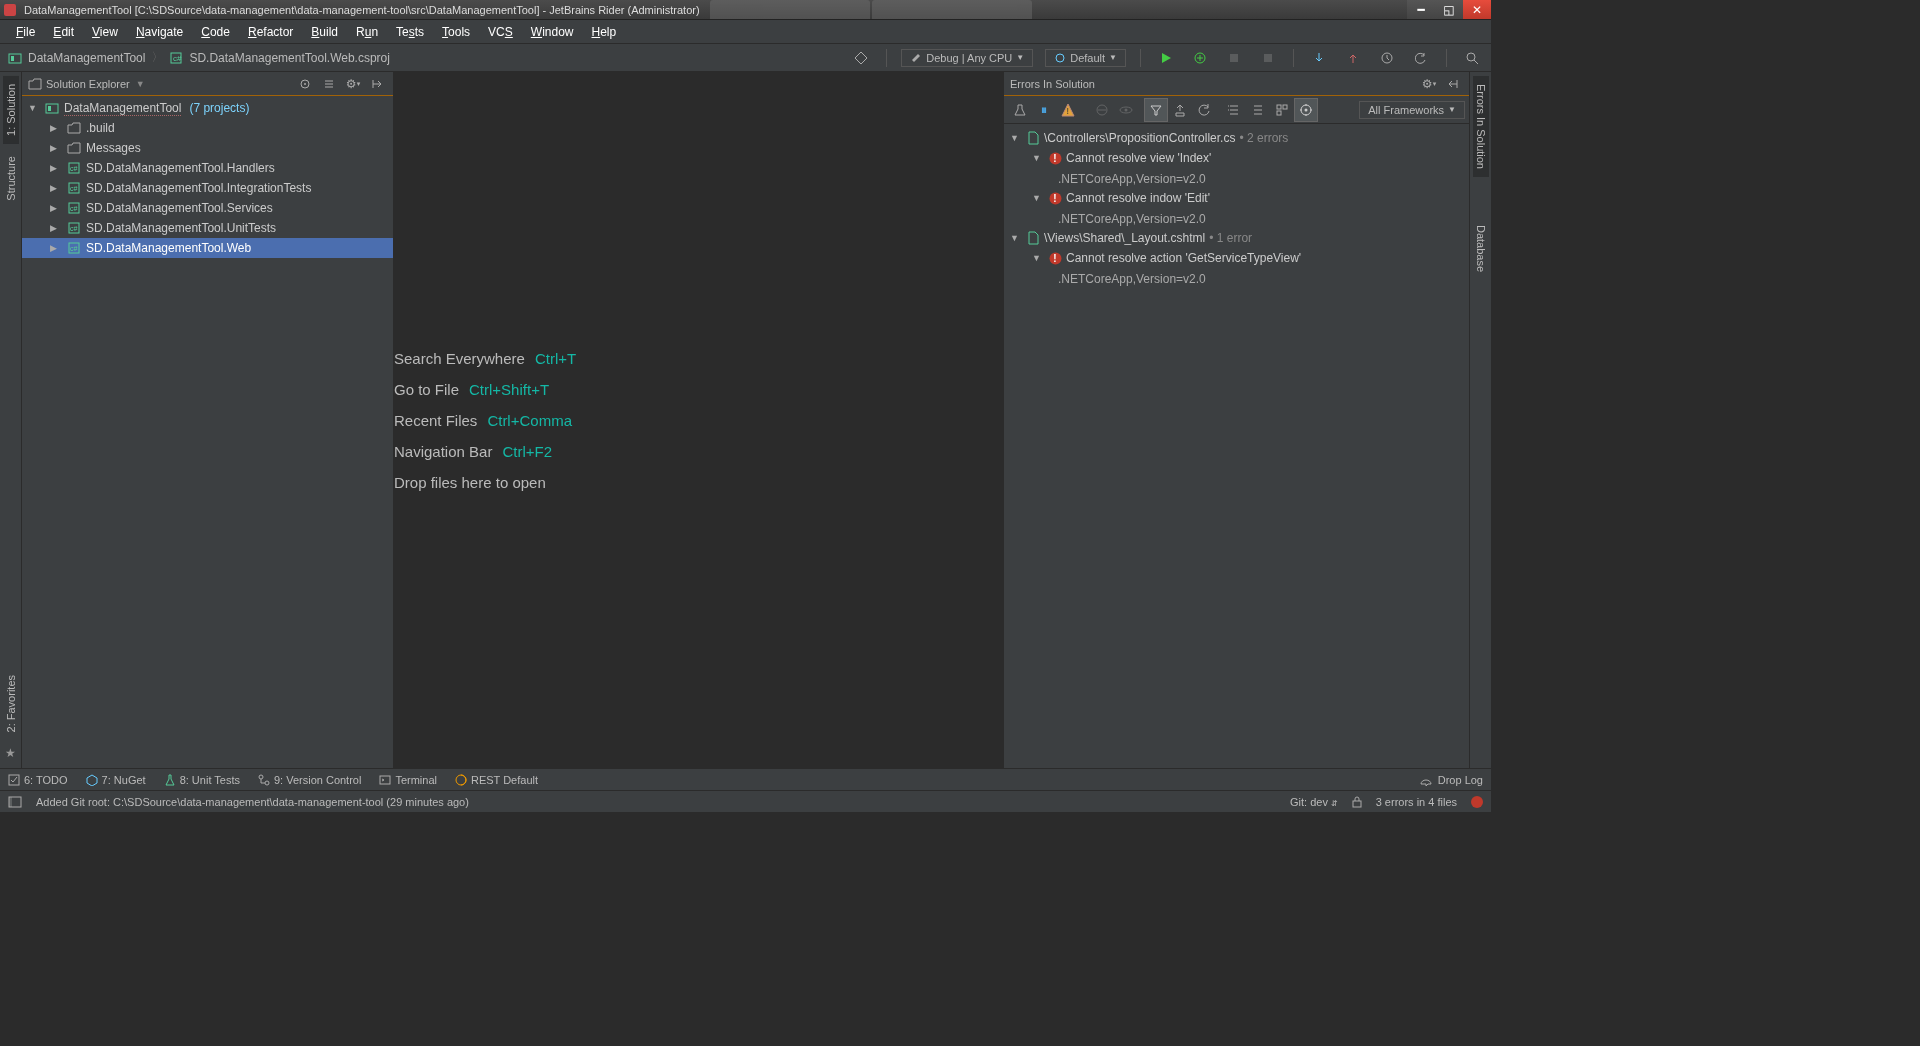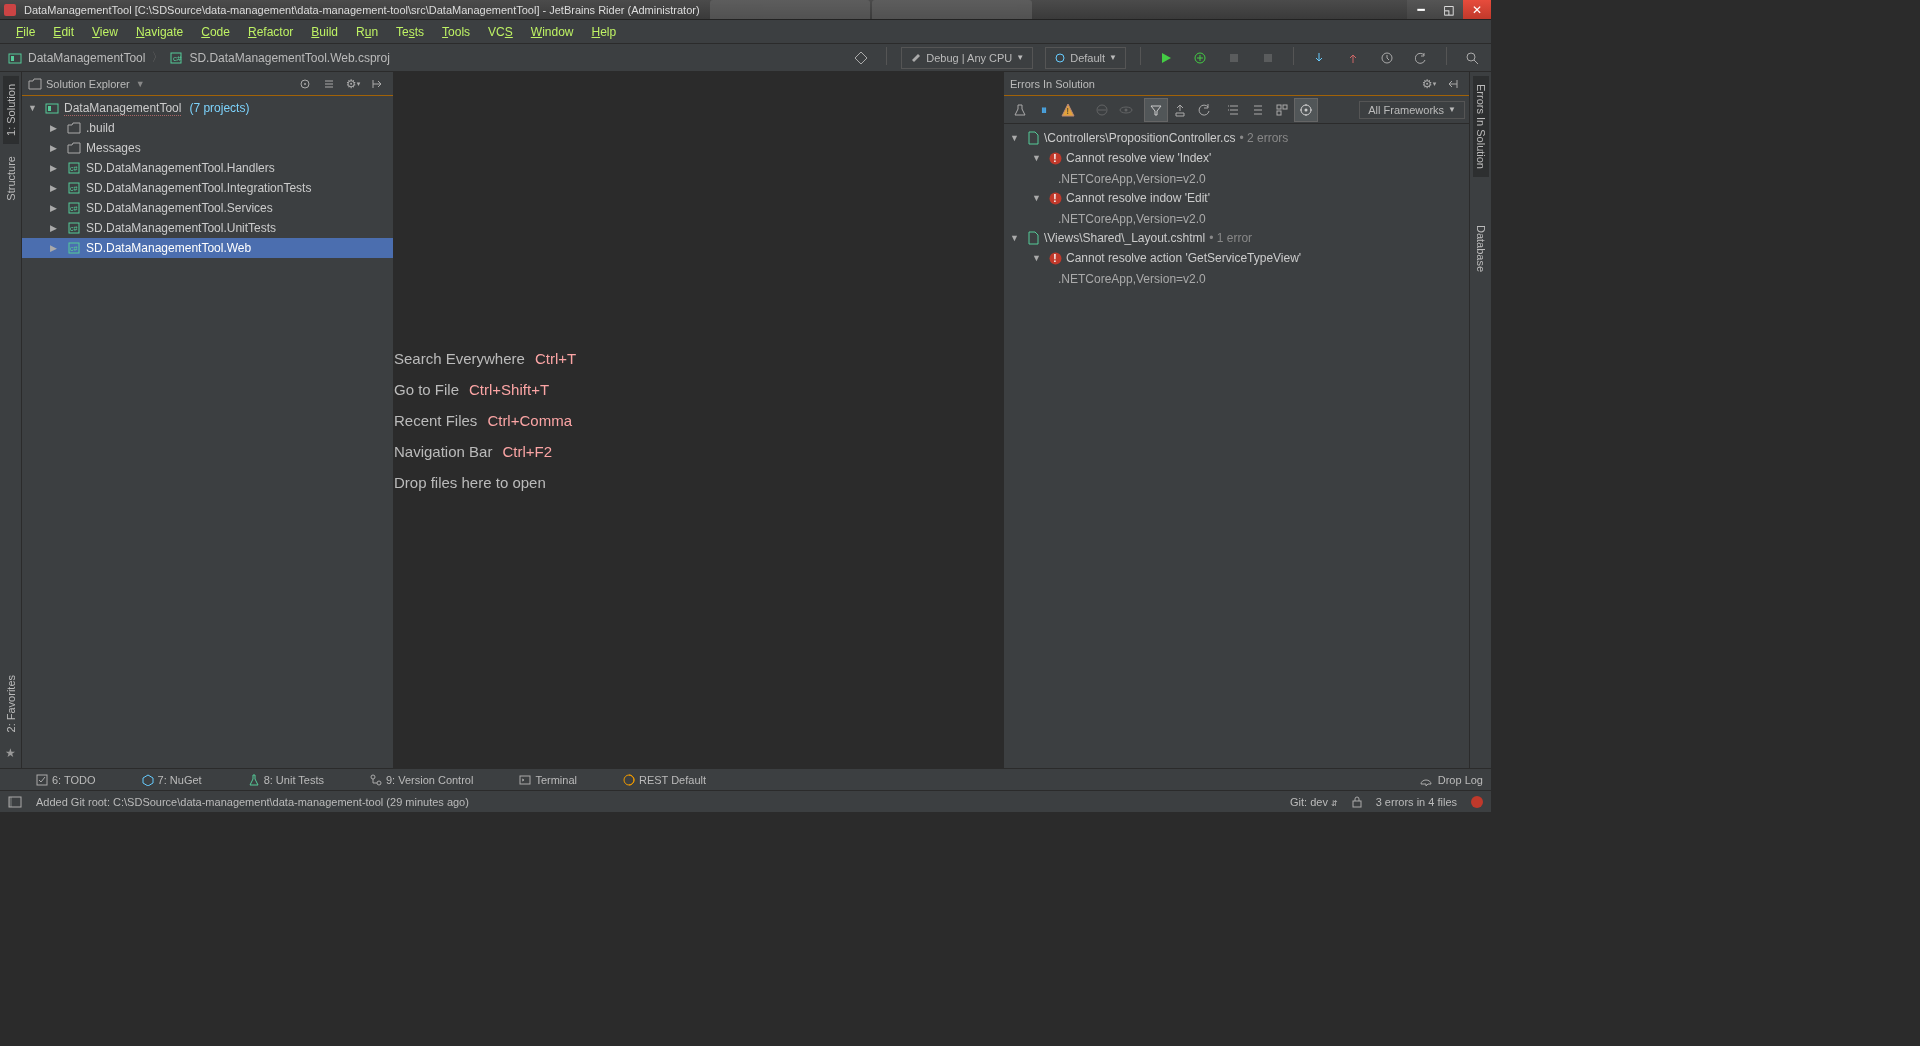--- a/index.html
+++ b/index.html
@@ -11,30 +11,30 @@
 .titlebar .app-icon span{width:12px;height:12px;background:#c44;border-radius:2px;display:inline-block;}
 .titlebar .title { color: #ddd; font-size: 11px; padding-left: 4px; flex: 0 0 auto; }
 .titlebar .browser-tabs { flex:1; display:flex; gap:2px; align-items:stretch; height:100%; margin-left:10px; opacity:.3; }
 .titlebar .browser-tabs div{background:#888;border-radius:3px 3px 0 0;width:160px;}
 .titlebar .win-controls { display:flex; height:100%; }
 .titlebar .win-controls button { width:28px;border:none;background:linear-gradient(#555,#444);color:#fff;font-size:12px;cursor:pointer;display:flex;align-items:center;justify-content:center; }
 .titlebar .win-controls button.close{background:linear-gradient(#e74c3c,#c0392b);}
 
 
 .menubar { height: 24px; background: #3c3f41; display:flex; align-items:center; padding: 0 8px; gap: 2px; border-bottom:1px solid #2b2b2b;}
-.menubar span { padding: 2px 8px; color:#bef264; font-size:12px; cursor:pointer; }
+.menubar span { padding: 2px 8px; color:#ffffff; font-size:12px; cursor:pointer; }
 .menubar span u{text-decoration:underline;}
 
 
 .navbar { height: 28px; background:#3c3f41; display:flex; align-items:center; padding:0 8px; border-bottom:1px solid #2b2b2b;}
 .navbar .breadcrumb{display:flex;align-items:center;gap:6px;color:#bbb;font-size:12px;}
 .navbar .breadcrumb .sep{color:#666;}
 .navbar .crumb-icon{width:14px;height:14px;display:inline-block;}
 .navbar .spacer{flex:1;}
-.navbar .rtool{display:flex;gap:12px;}
+.navbar .rtool{display:flex;align-items:center;gap:12px;}
 .navbar .rtool .tb-btn{width:22px;height:22px;display:flex;align-items:center;justify-content:center;color:#aaa;cursor:pointer;}
 .navbar .rtool .combo{padding:2px 8px;background:#3c3f41;border:1px solid #555;color:#bbb;font-size:11px;display:flex;align-items:center;gap:4px;cursor:pointer;}
 .navbar .rtool .sep{width:1px;height:18px;background:#555;margin:0 2px;}
 
 
 .main { display:flex; height: calc(100% - 20px - 24px - 28px - 22px - 22px); }
 
 
 .side-strip{width:22px;background:#3c3f41;border-right:1px solid #2b2b2b;display:flex;flex-direction:column;align-items:center;gap:4px;padding-top:4px;}
 .side-strip .vtab{writing-mode:vertical-rl;transform:rotate(180deg);font-size:11px;color:#bbb;padding:8px 2px;cursor:pointer;}
@@ -59,42 +59,42 @@
 .tree-row .arrow{width:12px;color:#aaa;font-size:9px;}
 .tree-row .ticon{width:16px;height:16px;display:flex;align-items:center;justify-content:center;}
 .tree-row .name{white-space:nowrap;}
 .tree-row .meta{color:#7dd3fc;margin-left:4px;}
 .tree-row .name.dotted{border-bottom:1px dotted #a66;}
 
 
 .editor-area{flex:1;background:#2b2b2b;display:flex;align-items:center;}
 .hint-list{display:flex;flex-direction:column;gap:14px;}
 .hint-row{display:flex;gap:10px;font-size:15px;color:#bbb;}
-.hint-row .shortcut{color:#fca5a5;}
+.hint-row .shortcut{color:#14b8a6;}
 
 
 .panel-right{width:466px;background:#3c3f41;display:flex;flex-direction:column;border-left:1px solid #2b2b2b;}
 .err-toolbar{height:28px;display:flex;align-items:center;padding:0 4px;border-bottom:1px solid #2b2b2b;gap:0;}
 .err-toolbar .tb{width:24px;height:24px;display:flex;align-items:center;justify-content:center;color:#bbb;cursor:pointer;border:1px solid transparent;}
 .err-toolbar .tb.toggled{background:#515658;border-color:#666;}
 .err-toolbar .tb.sep-after{margin-right:2px;}
 .err-toolbar .combo{padding:2px 8px;background:#3c3f41;border:1px solid #555;color:#bbb;font-size:11px;display:flex;align-items:center;gap:4px;margin-left:auto;cursor:pointer;}
 
 .err-tree{flex:1;overflow:auto;padding:4px 0;}
 .err-row{display:flex;align-items:center;min-height:20px;padding:1px 6px;gap:4px;font-size:12px;color:#ccc;}
 .err-row .arrow{width:12px;color:#aaa;font-size:9px;}
 .err-row .indent{display:inline-block;}
 .err-row .eicon{width:14px;height:14px;display:flex;align-items:center;justify-content:center;}
 .err-row .msg{white-space:nowrap;}
 .err-row .meta{color:#888;}
 .err-row .sub{color:#aaa;padding-left:48px;padding-top:1px;}
 
 
 .bottom-tools{height:22px;background:#3c3f41;border-top:1px solid #2b2b2b;display:flex;align-items:center;padding:0 8px;gap:18px;font-size:11px;color:#bbb;}
-.bottom-tools .bt{display:flex;align-items:center;gap:4px;cursor:pointer;margin-left:28px;}
+.bottom-tools .bt{display:flex;align-items:center;gap:4px;cursor:pointer;}
 .bottom-tools .spacer{flex:1;}
 
 
 .statusbar{height:22px;background:#3c3f41;border-top:1px solid #2b2b2b;display:flex;align-items:center;padding:0 8px;font-size:11px;color:#bbb;gap:14px;}
 .statusbar .spacer{flex:1;}
 .statusbar .circ{width:12px;height:12px;border-radius:50%;background:#c0392b;}
 
 
 svg{display:block;}
 </style>

